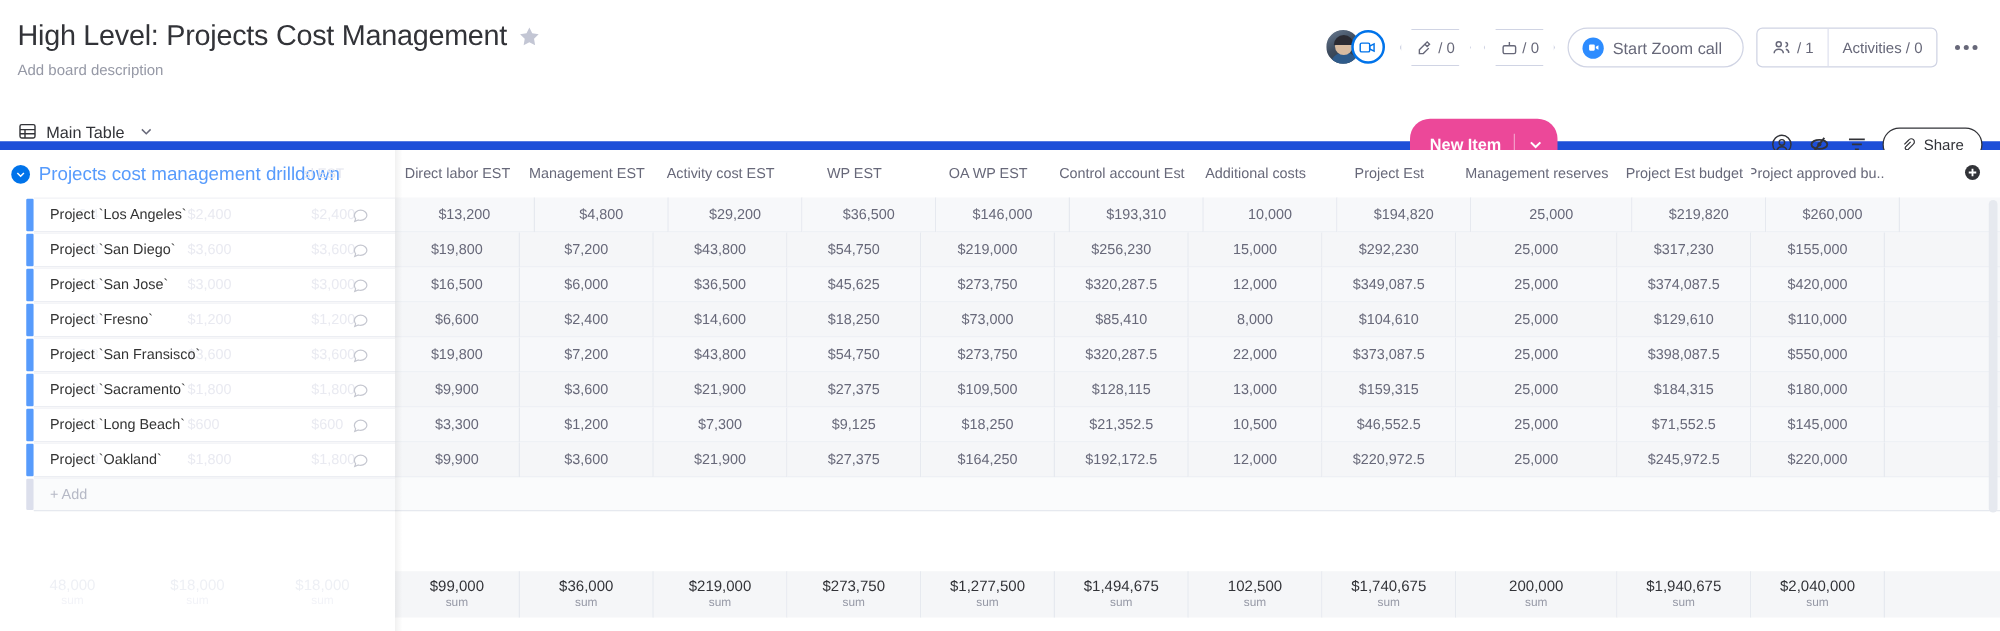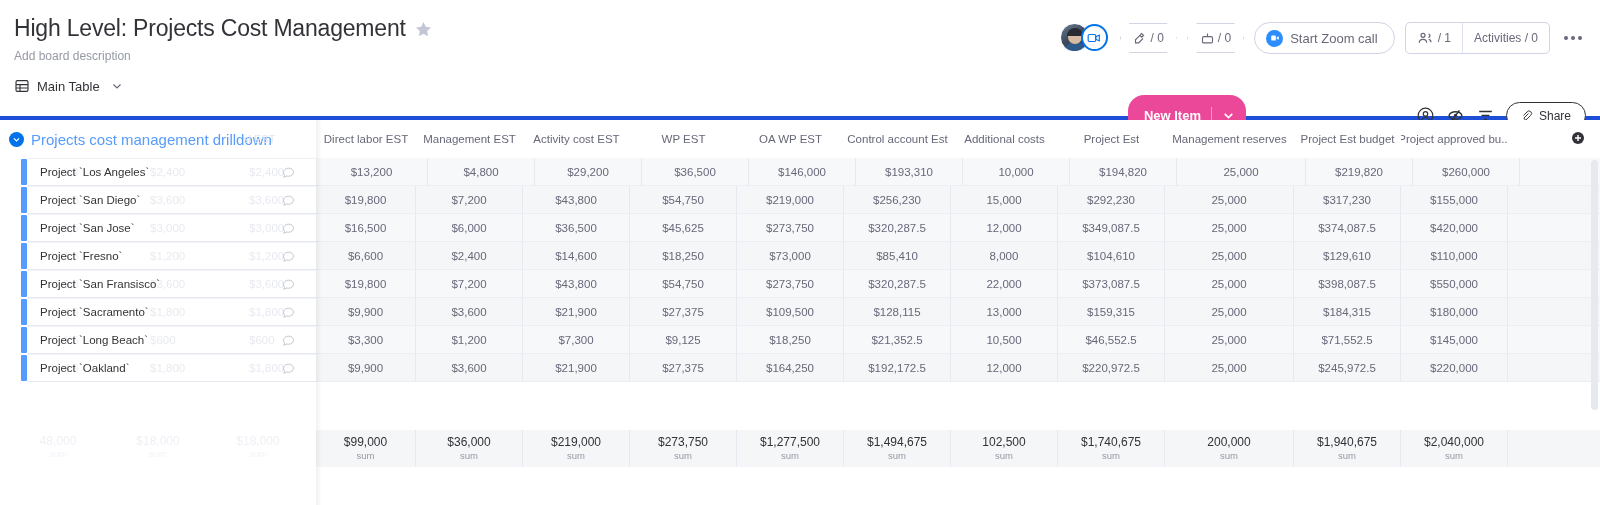--- a/index.html
+++ b/index.html
@@ -93,21 +93,21 @@
   .pill-seg svg { width: 16px; height: 16px; display:block; color:#676879;}
 
   .kebab {
     display:flex; align-items:center; gap:3px; padding: 0 4px; height: 30px;
   }
   .kebab i { width:4px; height:4px; border-radius:50%; background:#676879; display:block; }
 
   
   .toolbar {
     position: relative; height: 42px; padding: 0 16px 0 14px;
-    display: flex; align-items: flex-start; border-bottom: 4px solid #1d4ed8;
+    display: flex; align-items: flex-end; border-bottom: 7px solid #1d4ed8;
   }
   .view-tab { display: flex; align-items: center; gap: 7px; }
   .view-tab .grid-icon { width: 16px; height: 16px; color:#323338; }
   .view-tab .grid-icon svg { display:block; width:16px; height:16px; }
   .view-tab .label { font-size: 13px; color: #323338; }
   .chev { width: 12px; height: 12px; color: #676879; margin-left: 4px; }
   .chev svg { display:block; width:12px;height:12px; }
 
   .toolbar-right {
     position: absolute; right: 14px; top: 6px;
@@ -655,20 +655,31 @@
             <div class="cell " style="width:107px">$164,250</div>
             <div class="cell " style="width:107px">$192,172.5</div>
             <div class="cell " style="width:107px">12,000</div>
             <div class="cell " style="width:107px">$220,972.5</div>
             <div class="cell " style="width:129px">25,000</div>
             <div class="cell " style="width:107px">$245,972.5</div>
             <div class="cell " style="width:107px">$220,000</div>
             <div class="cell " style="width:97px"></div>
           </div>
         </div>
+        <div class="row add-row">
+          <div class="lp">
+            <div class="row-inner">
+              <span class="colorbar"></span>
+              <div class="namebox">
+                <span class="add-text">+ Add</span>
+              </div>
+            </div>
+          </div>
+          <div class="rp"></div>
+        </div>
         <div class="row sum-row">
           <div class="lp">
             <span class="ghost-sum" style="left:8px;width:100px;top:4px">
               <span class="v">48,000</span>
               <span class="l">sum</span>
             </span>
             <span class="ghost-sum" style="left:108px;width:100px;top:4px">
               <span class="v">$18,000</span>
               <span class="l">sum</span>
             </span>

